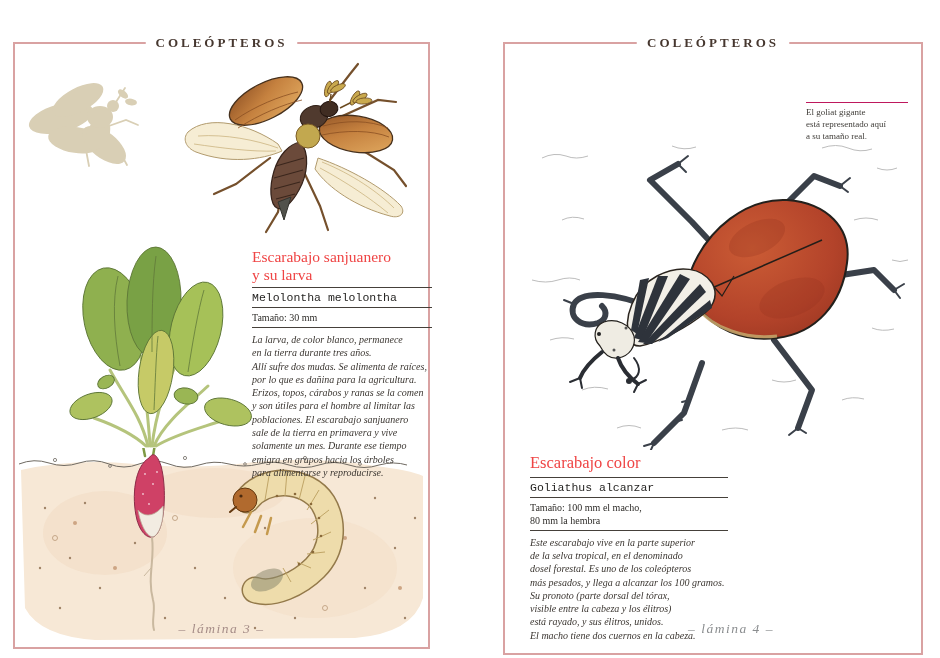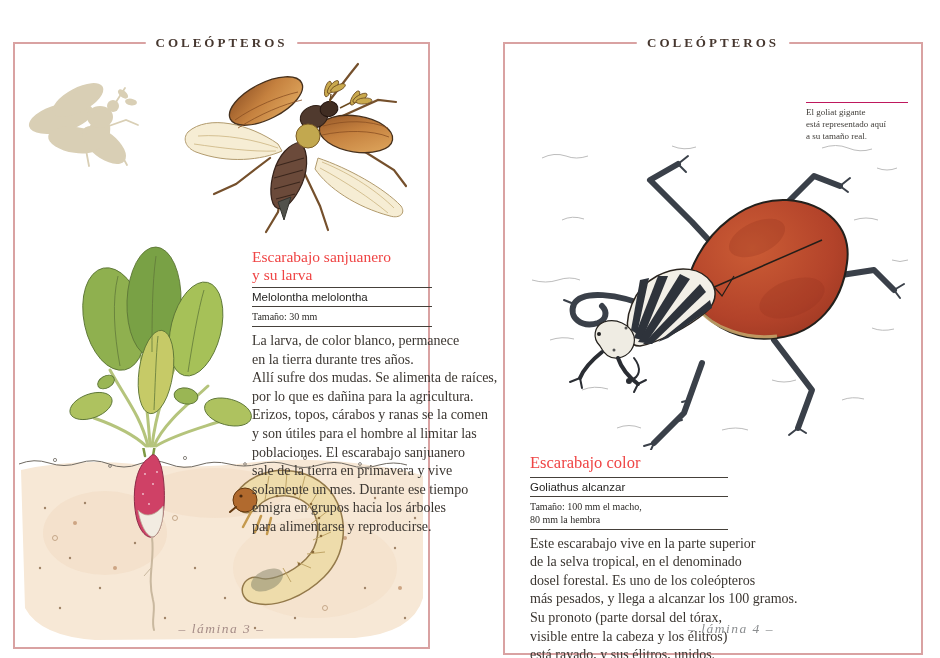--- a/index.html
+++ b/index.html
@@ -42,27 +42,27 @@
   .article{position:absolute;z-index:2;}
   .left .article{left:252px;top:228px;width:180px;}
   .right .article{left:60px;top:434px;width:198px;}
   .article-title{
     font-size:15.5px;line-height:1.13;color:#ef4444;
     white-space:pre;margin:0 0 4px 0;font-weight:400;
   }
   .right .article-title{font-size:16.5px;}
   .divider{border:none;border-top:1.2px solid #45403a;margin:3px 0;}
   .latin-name{
-    font-family:Liberation Sans, sans-serif;
+    font-family:Liberation Mono, monospace;
     font-size:11.5px;color:#201f1d;margin:1px 0;
   }
   .size-label{font-size:10px;color:#2e2c29;line-height:1.3;white-space:pre;margin:2px 0;font-family:Liberation Serif, serif;}
   .article-body{
-    font-size:14px;line-height:1.33;color:var(--body-text,#3b3631);
-    white-space:pre;margin-top:5px;
+    font-size:10px;line-height:1.33;color:var(--body-text,#3b3631);
+    white-space:pre;margin-top:5px;font-style:italic;
   }
 
   .size-note{
     position:absolute;left:336px;top:82px;width:102px;
     border-top:1px solid #be185d;padding-top:3px;
     font-size:9px;line-height:1.35;color:#43403c;white-space:pre;z-index:2;
   }
 
   .plate-footer{
     position:absolute;top:601px;text-align:center;z-index:3;

